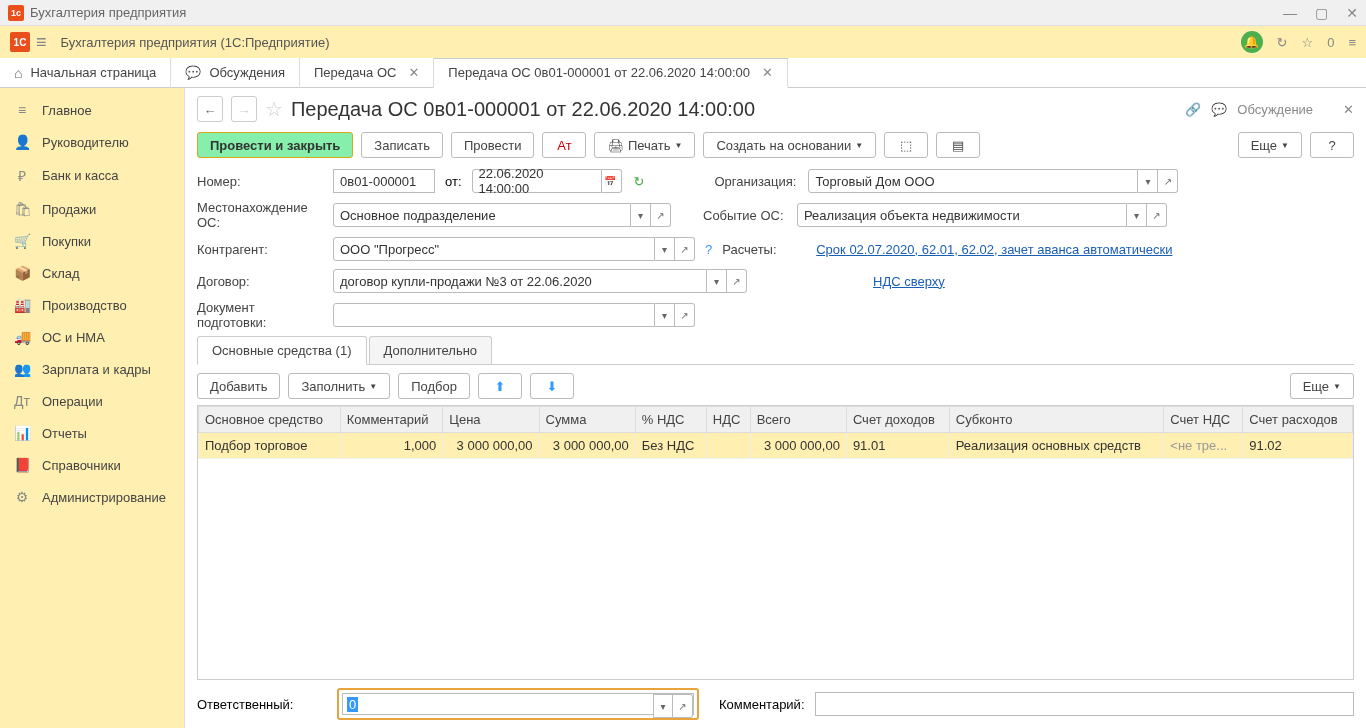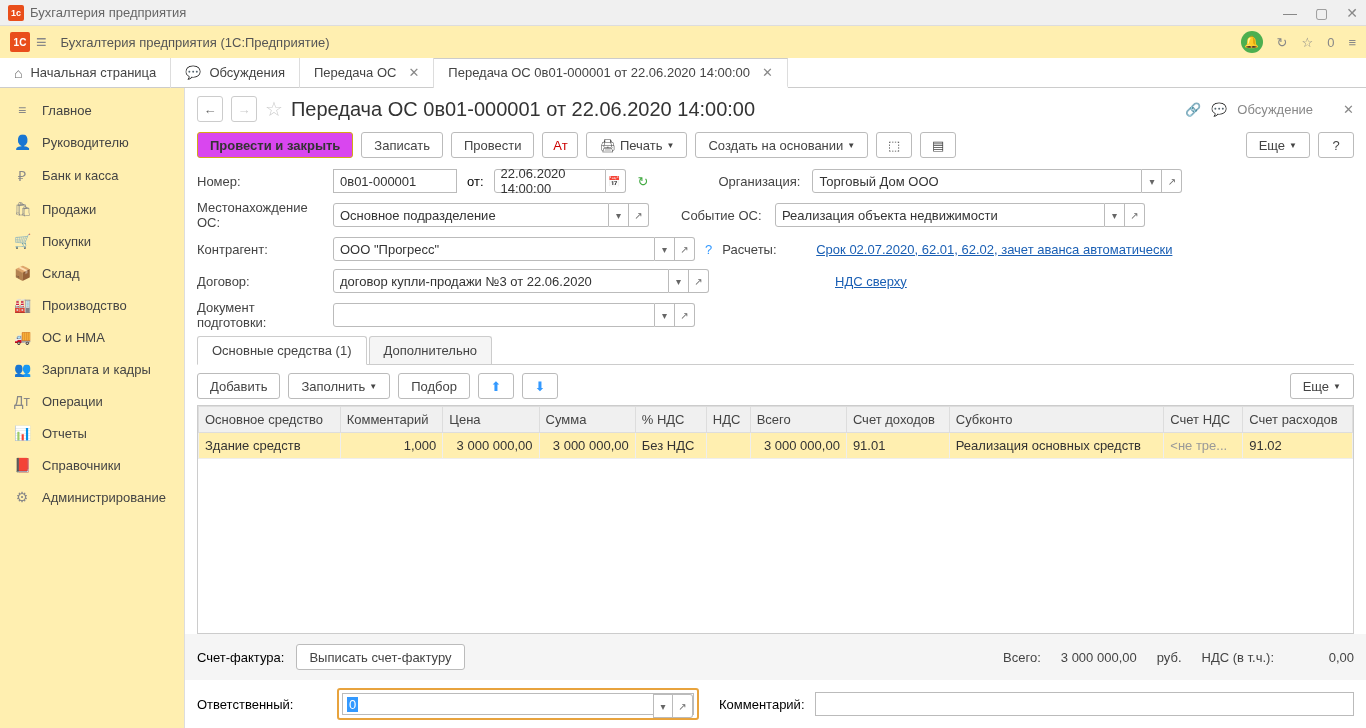--- a/index.html
+++ b/index.html
@@ -25,22 +25,22 @@
 .sidebar-item { display: flex; align-items: center; padding: 8px 14px; cursor: pointer; color: #444; gap: 12px; }
 .sidebar-icon { width: 16px; text-align: center; color: #888; font-size: 14px; }
 .content { flex: 1; padding: 8px 12px; display: flex; flex-direction: column; overflow: hidden; }
 .doc-header { display: flex; align-items: center; gap: 8px; margin-bottom: 10px; }
 .nav-btn { width: 26px; height: 26px; border: 1px solid #ccc; background: #fff; border-radius: 3px; cursor: pointer; display: flex; align-items: center; justify-content: center; color: #666; }
 .star-icon { color: #ccc; font-size: 20px; cursor: pointer; }
 .doc-title { font-size: 20px; color: #333; flex: 1; }
 .doc-header-right { display: flex; gap: 10px; align-items: center; color: #888; }
 .toolbar { display: flex; gap: 8px; margin-bottom: 10px; align-items: center; }
 .btn { height: 26px; padding: 0 12px; border: 1px solid #bbb; border-radius: 3px; background: #fff; cursor: pointer; color: #444; display: flex; align-items: center; gap: 4px; }
-.btn.primary { background: #d946ef; border-color: #d4a817; font-weight: bold; color: #333; padding-left: 12px; }
-.btn-icon { width: 36px; justify-content: center; padding: 0; }
+.btn.primary { background: #86efac; border-color: #d4a817; font-weight: bold; color: #333; padding-left: 12px; }
+.btn-icon { width: 44px; justify-content: center; padding: 0; }
 .toolbar-right { margin-left: auto; display: flex; gap: 8px; }
 .form-area { display: flex; flex-direction: column; gap: 6px; margin-bottom: 6px; }
 .form-row { display: flex; align-items: center; gap: 6px; min-height: 26px; }
 .form-label { width: 130px; color: #444; }
 .form-label-r { width: 88px; color: #444; }
 .input-box { height: 24px; border: 1px solid #bbb; background: #fff; padding: 0 6px; color: #333; display: flex; align-items: center; }
 .input-grp { display: flex; }
 .input-grp .input-box { border-radius: 3px 0 0 3px; }
 .mini-btn { width: 20px; height: 24px; border: 1px solid #bbb; border-left: none; background: #fff; cursor: pointer; display: flex; align-items: center; justify-content: center; color: #666; font-size: 10px; }
 .mini-btn:last-child { border-radius: 0 3px 3px 0; }
@@ -197,40 +197,40 @@
             <span>Еще</span> 
             <span class="caret">▼</span>
           </button>
         <button class="btn btn-icon">?</button>
       </div>
     </div>
 
     <div class="form-area">
       <div class="form-row">
         <div class="form-label">Номер:</div>
-        <div class="input-box" style="width:124px">0в01-000001</div>
+        <div class="input-box" style="width:102px">0в01-000001</div>
         <div style="margin:0 4px">от:</div>
         <div class="input-grp">
-          <div class="input-box" style="width:112px">22.06.2020 14:00:00</div>
+          <div class="input-box" style="width:130px">22.06.2020 14:00:00</div>
           <div class="mini-btn">📅</div>
         </div>
         <span style="color:#4a4;margin-left:6px">↻</span>
         <div style="width:58px"></div>
         <div class="form-label-r">Организация:</div>
         <div class="input-grp">
           <div class="input-box" style="width:330px">Торговый Дом ООО</div>
           <div class="mini-btn">▾</div>
           <div class="mini-btn">↗</div>
         </div>
       </div>
 
       <div class="form-row">
         <div class="form-label">Местонахождение ОС:</div>
         <div class="input-grp">
-          <div class="input-box" style="width:276px">Основное подразделение</div>
+          <div class="input-box" style="width:298px">Основное подразделение</div>
           <div class="mini-btn">▾</div>
           <div class="mini-btn">↗</div>
         </div>
         <div style="width:20px"></div>
         <div class="form-label-r">Событие ОС:</div>
         <div class="input-grp">
           <div class="input-box" style="width:330px">Реализация объекта недвижимости</div>
           <div class="mini-btn">▾</div>
           <div class="mini-btn">↗</div>
         </div>
@@ -244,21 +244,21 @@
           <div class="mini-btn">↗</div>
         </div>
         <span style="color:#39f;margin:0 4px">?</span>
         <div class="form-label-r">Расчеты:</div>
         <span class="link">Срок 02.07.2020, 62.01, 62.02, зачет аванса автоматически</span>
       </div>
 
       <div class="form-row">
         <div class="form-label">Договор:</div>
         <div class="input-grp">
-          <div class="input-box" style="width:336px">договор купли-продажи №3 от 22.06.2020</div>
+          <div class="input-box" style="width:374px">договор купли-продажи №3 от 22.06.2020</div>
           <div class="mini-btn">▾</div>
           <div class="mini-btn">↗</div>
         </div>
         <div style="width:20px"></div>
         <div class="form-label-r"></div>
         <span class="link">НДС сверху</span>
       </div>
 
       <div class="form-row">
         <div class="form-label">Документ подготовки:</div>
@@ -304,47 +304,36 @@
               <th>НДС</th>
               <th>Всего</th>
               <th>Счет доходов</th>
               <th>Субконто</th>
               <th>Счет НДС</th>
               <th>Счет расходов</th>
             </tr>
           </thead>
         <tbody>
           <tr class="selected">
-            <td>Здание средств</td>
+            <td>Подбор торговое</td>
             <td class="num">1,000</td>
             <td class="num">3 000 000,00</td>
             <td class="num">3 000 000,00</td>
             <td>Без НДС</td>
             <td class="num"></td>
             <td class="num">3 000 000,00</td>
             <td>91.01</td>
             <td>Реализация основных средств</td>
             <td class="grey">&lt;не тре...</td>
             <td>91.02</td>
           </tr>
         </tbody>
       </table>
     </div>
 
-    <div class="footer1">
-      <span>Счет-фактура:</span>
-      <button class="btn">Выписать счет-фактуру</button>
-      <div class="footer-totals">
-        <span>Всего:</span>
-        <span>3 000 000,00</span>
-        <span>руб.</span>
-        <span>НДС (в т.ч.):</span>
-        <span style="min-width:60px;text-align:right">0,00</span>
-      </div>
-    </div>
 
     <div class="footer2">
       <span style="width:130px">Ответственный:</span>
       <div class="resp-wrap">
         <div class="resp-input" style="width:352px">
           <div class="resp-val">
               <span>0</span>
             </div>
           <div class="mini-btn" style="border-left:1px solid #bbb">▾</div>
           <div class="mini-btn">↗</div>

